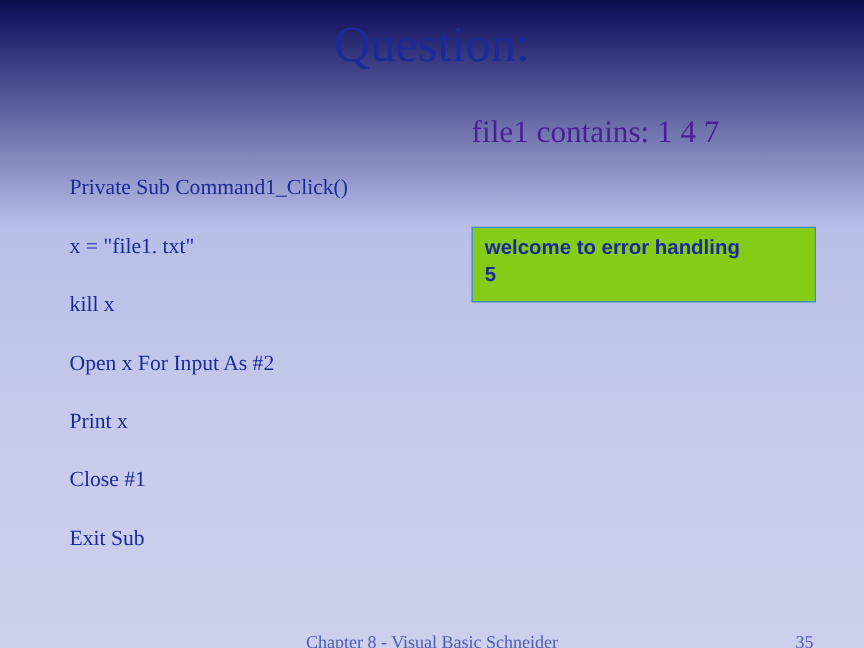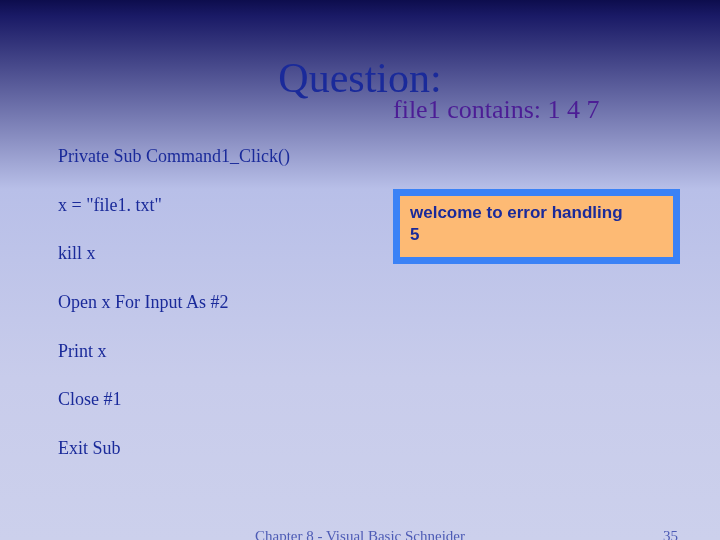--- a/index.html
+++ b/index.html
@@ -19,21 +19,20 @@
   }
   .title {
     position: absolute;
     top: 14px;
     left: 0;
     width: 100%;
     text-align: center;
     font-size: 42px;
     color: #1a2a9a;
     font-weight: normal;
-    margin-top: 40px;
   }
   .content {
     position: absolute;
     top: 94px;
     left: 58px;
     right: 40px;
     display: flex;
     flex-direction: row;
   }
   .code {
@@ -49,22 +48,22 @@
     flex: 1 1 auto;
     padding-left: 10px;
   }
   .file-info {
     color: #4c1d95;
     font-size: 26px;
     line-height: 1.25;
   }
   .output-box {
     margin-top: 62px;
-    background: #fdba74;
-    border: 7px solid #3b82f6;
+    background: #84cc16;
+    border: 1px solid #3b82f6;
     padding: 6px 10px 10px 10px;
     box-sizing: border-box;
   }
   .output-line {
     font-family: Arial, Helvetica, sans-serif;
     font-size: 17px;
     font-weight: bold;
     color: #1a2a9a;
     line-height: 1.35;
   }

